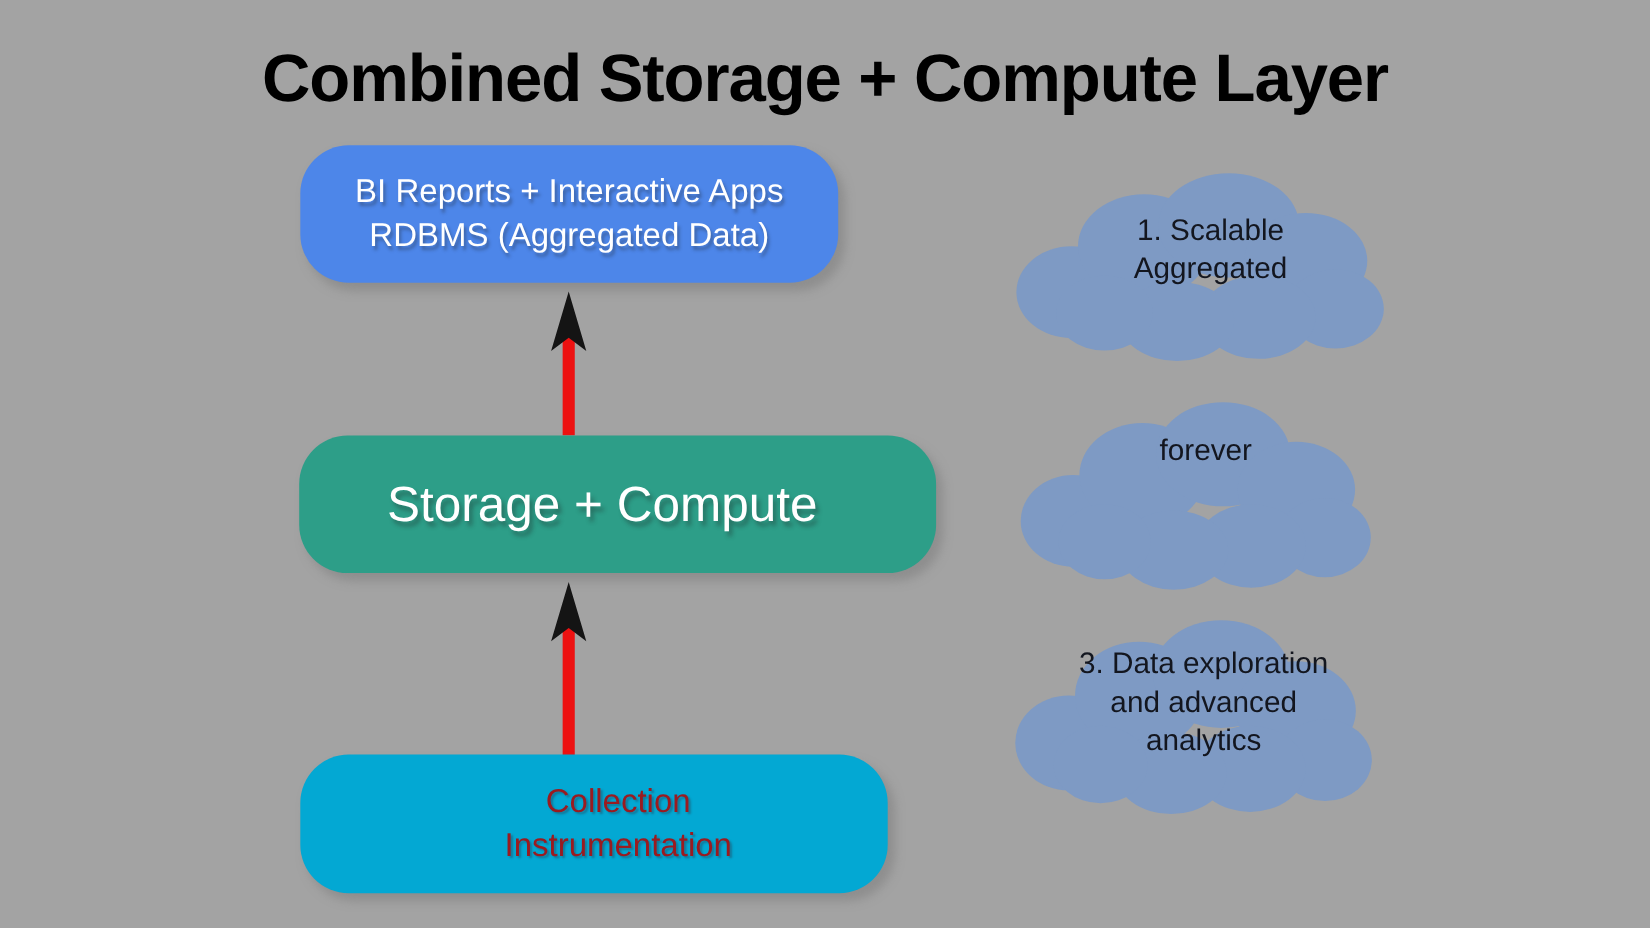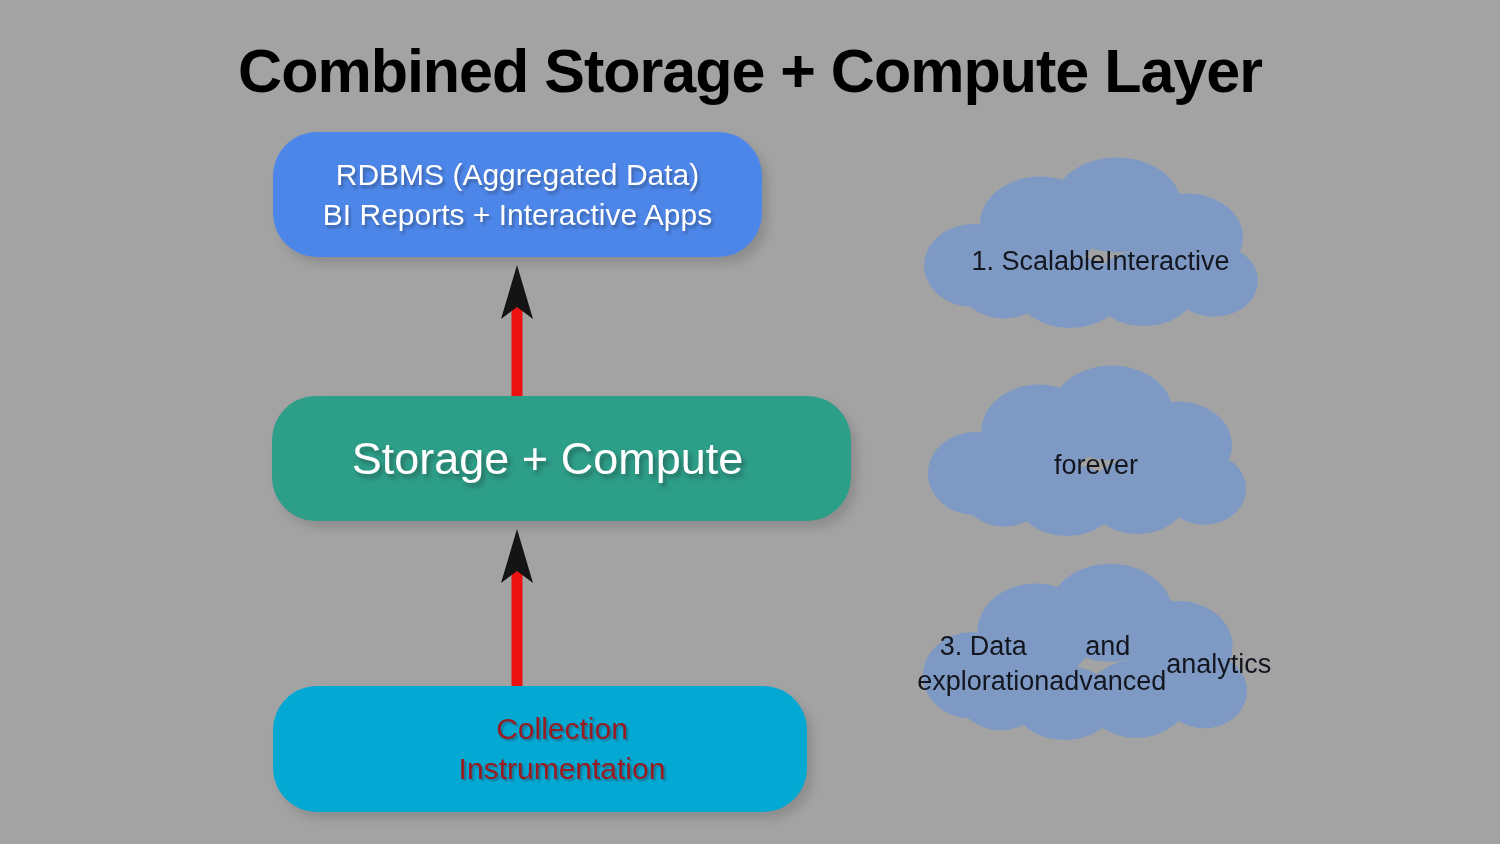--- a/index.html
+++ b/index.html
@@ -79,44 +79,44 @@
   }
   .cloud svg {
     position: absolute;
     left: 0; top: 0;
     width: 100%; height: 100%;
   }
   .cloud-text {
     position: absolute;
     left: 6%; right: 1%; top: 0; bottom: 0;
     display: flex;
+    flex-direction: column;
     align-items: center;
-    justify-content: center;
     text-align: center;
     color: #13161f;
     font-size: 27px;
     line-height: 35px;
   }
   .cloud-1 { left: 922px; top: 150px; width: 340px; height: 180px; }
   .cloud-1 .cloud-text { padding-top: 42px; }
   .cloud-2 { left: 926px; top: 358px; width: 324px; height: 180px; }
   .cloud-2 .cloud-text { padding-top: 34px; }
   .cloud-3 { left: 921px; top: 556px; width: 330px; height: 186px; }
   .cloud-3 .cloud-text { padding-top: 30px; }
 </style>
 </head>
 <body>
 
 <div class="canvas">
 
   <h1 class="page-title">Combined Storage + Compute Layer</h1>
 
   <div class="flow-box box-blue">
+    <span>BI Reports + Interactive Apps</span>
     <span>RDBMS (Aggregated Data)</span>
-    <span>BI Reports + Interactive Apps</span>
   </div>
 
   <svg class="up-arrow arrow-top" width="44" height="133" viewBox="0 0 44 133">
     <rect x="16.5" y="40" width="11" height="93" fill="#ed1111"></rect>
     <polygon points="22,2 38,56 22,44 6,56" fill="#141414"></polygon>
   </svg>
 
   <div class="flow-box box-teal">
     <span>Storage + Compute</span>
   </div>
@@ -139,21 +139,21 @@
         <ellipse cx="195" cy="58" rx="64" ry="50"></ellipse>
         <ellipse cx="265" cy="92" rx="56" ry="46"></ellipse>
         <ellipse cx="292" cy="138" rx="44" ry="38"></ellipse>
         <ellipse cx="222" cy="146" rx="52" ry="40"></ellipse>
         <ellipse cx="148" cy="150" rx="52" ry="38"></ellipse>
         <ellipse cx="82" cy="142" rx="44" ry="36"></ellipse>
       </g>
     </svg>
     <div class="cloud-text">
       <span>1. Scalable</span>
-      <span>Interactive</span>
+      <span>Aggregated</span>
     </div>
   </div>
 
   <div class="cloud cloud-2">
     <svg viewBox="0 0 340 190" preserveAspectRatio="none">
       <g fill="#7e9ac4">
         <ellipse cx="52" cy="122" rx="50" ry="44"></ellipse>
         <ellipse cx="118" cy="78" rx="60" ry="50"></ellipse>
         <ellipse cx="195" cy="58" rx="64" ry="50"></ellipse>
         <ellipse cx="265" cy="92" rx="56" ry="46"></ellipse>

